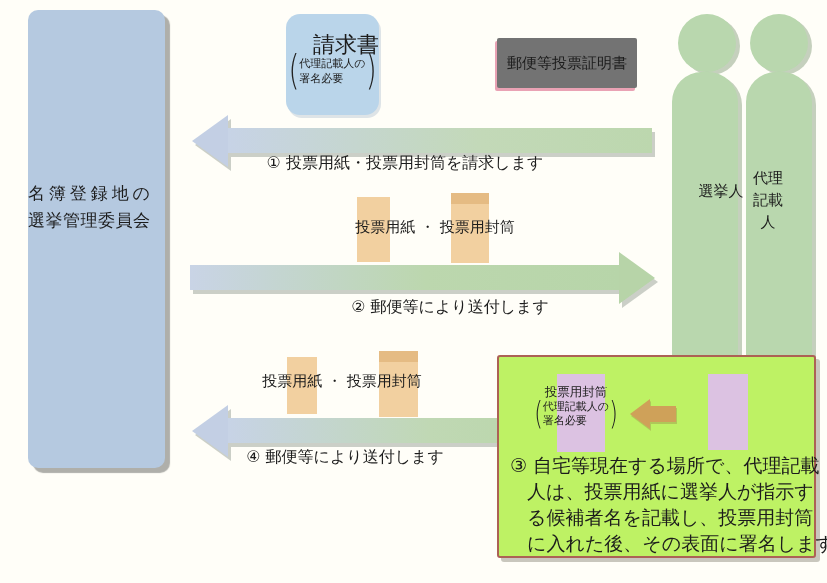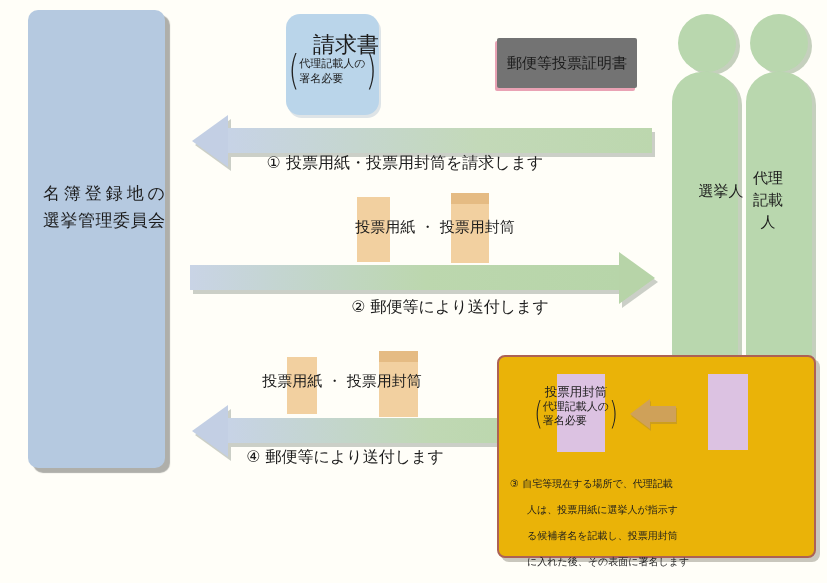--- a/index.html
+++ b/index.html
@@ -14,21 +14,21 @@
   }
   .abs { position:absolute; }
 
   
   .committee-box {
     left:28px; top:10px; width:137px; height:458px;
     background:#B5C9E0; border-radius:10px;
     box-shadow:5px 5px 1px #AFAFAA;
   }
   .committee-text { left:0; top:170px; width:100%;
-    display:flex; flex-direction:column; align-items:flex-end; }
+    display:flex; flex-direction:column; align-items:flex-start; }
   .committee-line {
     width:122px; font-size:17px; line-height:27px;
     text-align:justify; text-align-last:justify;
   }
 
   
   .request-box {
     left:286px; top:14px; width:93px; height:101px;
     background:#BAD5EA; border-radius:14px;
     box-shadow:2px 3px 0 rgba(160,180,200,0.35);
@@ -105,21 +105,21 @@
   .elector-figure .body { left:672px; top:72px; width:66px; height:428px; }
   .proxy-figure .head { left:750px; top:14px; }
   .proxy-figure .body { left:746px; top:72px; width:66px; height:428px; }
   .figure-label { font-size:15px; text-align:center; line-height:22px; z-index:2; }
   .elector-label { left:672px; top:180px; width:66px;margin-left:16px; }
   .proxy-label { left:746px; top:167px; width:44px; }
 
   
   .step3-box {
     left:497px; top:355px; width:319px; height:203px;
-    background:#eab308; border:2px solid #AC6255; border-radius:8px;
+    background:#bef264; border:2px solid #AC6255; border-radius:3px;
     box-shadow:4px 4px 0 #C9C7BD; z-index:4; box-sizing:border-box;
   }
   .step3-box .inner { position:absolute; }
   .purple-slip { background:#DCC2E2; position:absolute; }
   .slip-env   { left:58px; top:17px; width:48px; height:78px; }
   .slip-ballot{ left:209px; top:17px; width:40px; height:76px; }
   .slip-env-label { left:12px; top:26px; width:130px; text-align:center; }
   .slip-env-title { font-size:12.5px; line-height:17px; }
   .slip-note-lines { font-size:11px; line-height:14px; text-align:left; }
   .small-paren { font-size:22px; }
@@ -128,21 +128,21 @@
 
   .brown-arrow { left:131px; top:42px; width:47px; height:30px; position:absolute;
     filter:drop-shadow(1px 2px 0 rgba(150,120,70,0.35)); }
   .brown-arrow .head { position:absolute; left:0; top:0; width:0; height:0;
     border-top:15px solid transparent; border-bottom:15px solid transparent;
     border-right:20px solid #CFA159; }
   .brown-arrow .bar { position:absolute; left:20px; top:7px; width:26px; height:16px;
     background:#CFA159; }
 
   .step3-desc { left:11px; top:95px; width:302px; position:absolute;
-    font-size:10px; line-height:26px;margin-top:19px; }
+    font-size:19px; line-height:26px; }
   .step3-desc .line { padding-left:17px; white-space:nowrap; }
   .step3-desc .line.first { padding-left:0; }
 </style>
 </head>
 <body>
 
 <div id="canvas">
 
   <div class="abs committee-box">
     <div class="abs committee-text">

